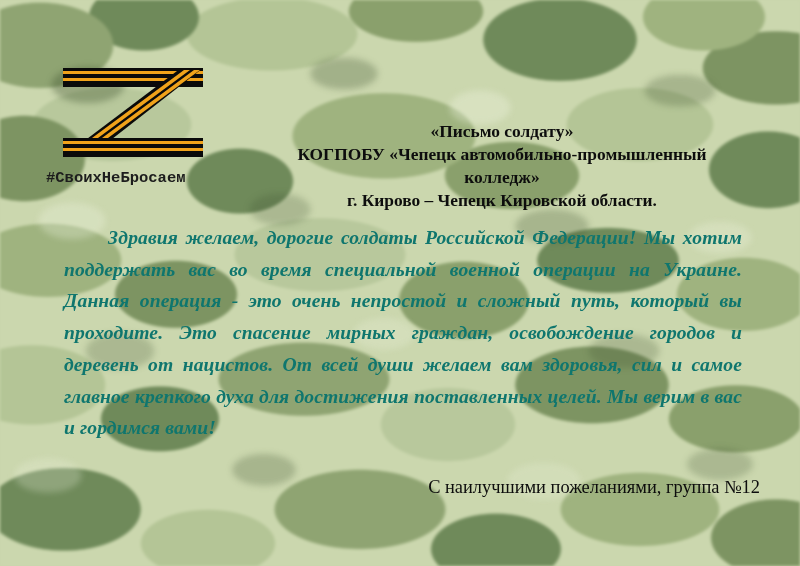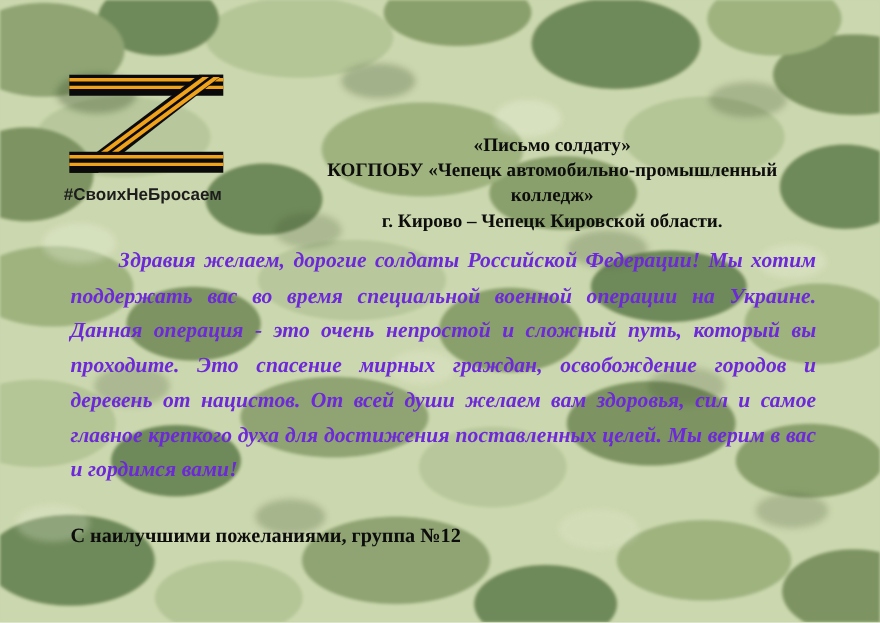--- a/index.html
+++ b/index.html
@@ -100,29 +100,28 @@
     width: 185px;
     text-align: center;
   }
   .z-symbol {
     width: 160px;
     height: 105px;
     margin: 0 auto;
     display: block;
   }
   .logo-caption {
-    font-family: Liberation Sans, sans-serif;
+    font-family: Liberation Mono, monospace;
     font-weight: bold;
     font-size: 15.5px;
     color: #1d1d1d;
     letter-spacing: 0px;
     margin-top: 4px;
     text-align: left;
     padding-left: 6px;
-    margin-left: 12px;
   }
   .title-block {
     position: absolute;
     left: 232px;
     top: 28px;
     width: 540px;
     text-align: center;
     font-family: "Liberation Serif", serif;
     font-weight: bold;
     font-size: 17.4px;
@@ -137,32 +136,33 @@
   .letter {
     position: absolute;
     top: 222px;
     left: 64px;
     width: 678px;
     font-family: "Liberation Serif", serif;
     font-style: italic;
     font-weight: bold;
     font-size: 19.6px;
     line-height: 1.62;
-    color: #6d28d9;
+    color: #0f766e;
     text-align: justify;
     text-indent: 44px;
     letter-spacing: 0.1px;
   }
   .signature {
     position: absolute;
     top: 477px;
     left: 64px;
     width: 696px;
-    font-family: "Liberation Serif", serif;
-    font-weight: bold;
+    text-align: right;
+    font-family: "Liberation Serif", serif;
+    font-weight: normal;
     font-size: 18.4px;
     color: #0d0d0d;
     padding-right: 28px;
   }
 </style>
 </head>
 <body>
 
 <div class="page">
   <div class="camo"></div>

